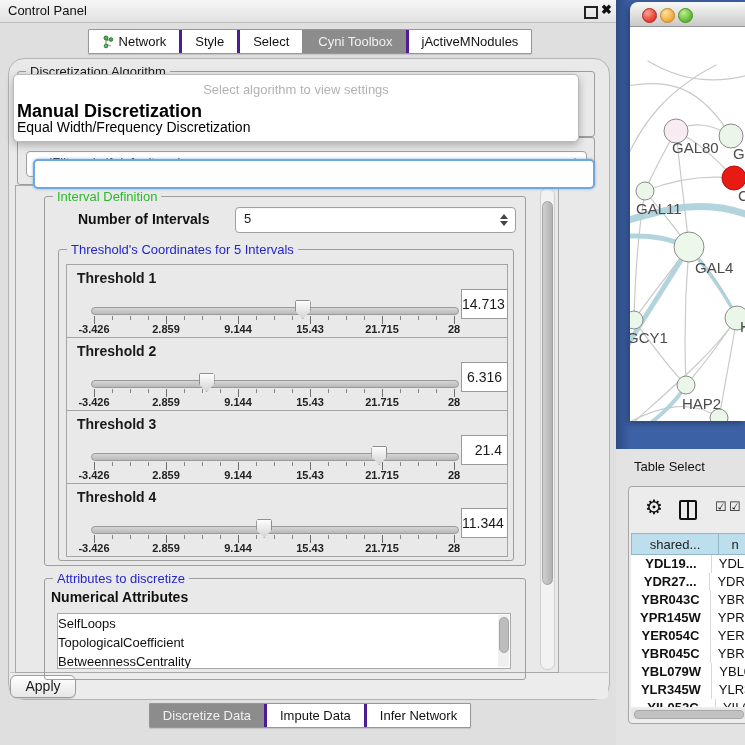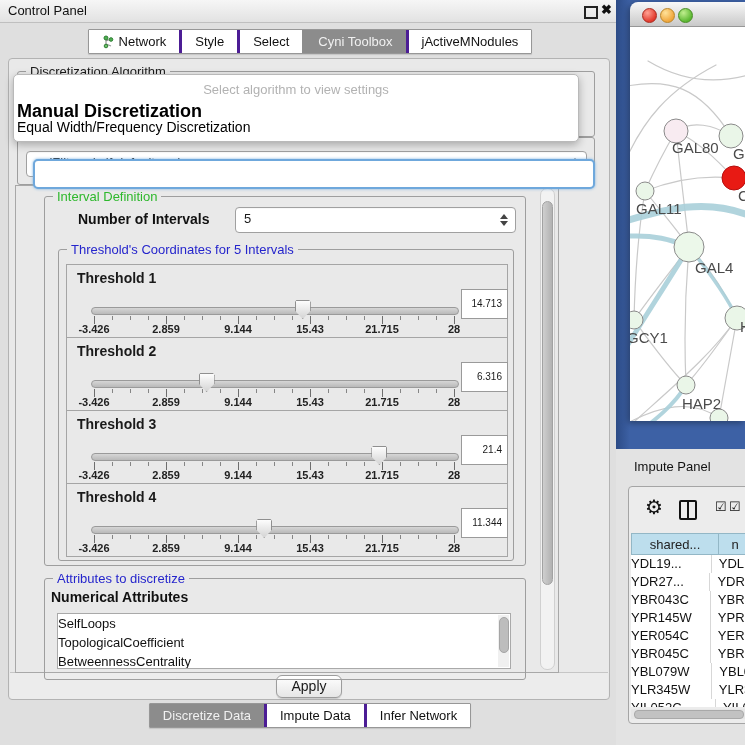--- a/index.html
+++ b/index.html
@@ -16,21 +16,21 @@
 
   .tabrow{left:0;top:29px;width:620px;height:25px;display:flex;justify-content:center;}
   .tabgroup{display:inline-flex;border:1px solid #979797;border-radius:1px;background:#fff;
     overflow:hidden;height:23px;box-shadow:0 1px 1px rgba(0,0,0,.12);}
   .tab{display:flex;align-items:center;gap:5px;padding:0 13px;font-size:13px;color:#111;
     border-left:3px solid #4c1d95;cursor:default;white-space:nowrap;}
   .tab:first-child{border-left:none;}
   .tab.sel{background:#8c8c8c;color:#f1f1f1;border-left-color:#8c8c8c;}
 
   .outer-panel{left:8px;top:58px;width:600px;height:640px;background:#e9e9e9;
-    border:1px solid #b3b3b3;border-radius:4px;}
+    border:1px solid #b3b3b3;border-radius:16px;}
 
   .group{position:absolute;border:1px solid #9e9e9e;border-radius:3px;}
   .group>.gtitle{position:absolute;top:-8px;left:8px;background:#e9e9e9;padding:0 4px;font-size:13px;}
 
   .combo{position:absolute;background:#fff;border:1px solid #a0a0a0;border-radius:4px;
     font-size:13px;line-height:22px;padding-left:8px;box-shadow:inset 0 1px 0 #f8f8f8;}
   .spin{position:absolute;right:7px;top:50%;transform:translateY(-50%);width:8px;height:12px;}
   .spin:before,.spin:after{content:"";position:absolute;left:0;border-left:4px solid transparent;border-right:4px solid transparent;}
   .spin:before{top:0;border-bottom:5px solid #444;}
   .spin:after{bottom:0;border-top:5px solid #444;}
@@ -60,31 +60,31 @@
     background:linear-gradient(#d6d6d6,#b9b9b9);}
   .ticks-minor{position:absolute;left:27px;top:51px;width:361px;height:4px;
     background:repeating-linear-gradient(to right,#858585 0 1px,transparent 1px 18px);}
   .ticks-major{position:absolute;left:27px;top:51px;width:362px;height:8px;
     background:repeating-linear-gradient(to right,#6e6e6e 0 1px,transparent 1px 72px);}
   .tick-lab{position:absolute;top:58px;transform:translateX(-50%);font-size:11px;font-weight:bold;color:#222;}
   .thumb{position:absolute;top:35px;width:14px;height:17px;
     background:linear-gradient(#fdfdfd,#d5d5d5);border:1px solid #8f8f8f;
     clip-path:polygon(10% 0,90% 0,100% 12%,100% 55%,50% 100%,0 55%,0 12%);}
   .thr-value{position:absolute;left:394px;top:24px;width:40px;height:28px;background:#fff;
-    border:1px solid #9a9a9a;font-size:10px;line-height:28px;text-align:right;padding-right:5px;}
+    border:1px solid #9a9a9a;font-size:14px;line-height:28px;text-align:right;padding-right:5px;}
 
   .attr-list{position:absolute;left:12px;top:34px;width:452px;height:54px;background:#fff;
     border:1px solid #a9a9a9;overflow:hidden;}
   .attr-item{font-size:13px;line-height:19px;color:#111;}
   .attr-scroll{position:absolute;right:1px;top:1px;width:11px;height:52px;background:#f0f0f0;}
   .attr-thumb{position:absolute;left:1px;top:2px;width:8px;height:34px;border-radius:5px;
     background:#bdbdbd;border:1px solid #a5a5a5;}
 
   .footer-strip{left:1px;top:613px;width:598px;height:26px;background:#ececec;
-    border-top:1px solid #c6c6c6;border-radius:0 0 4px 4px;display:flex;justify-content:center;align-items:center;}
+    border-top:1px solid #c6c6c6;border-radius:0 0 4px 4px;display:flex;justify-content:flex-start;align-items:center;}
   .apply-btn{width:64px;height:21px;border:1px solid #9c9c9c;border-radius:6px;font-size:14px;
     background:linear-gradient(#ffffff,#e6e6e6);text-align:center;line-height:20px;box-shadow:0 1px 1px rgba(0,0,0,.15);}
 
   .bottom-tabrow{left:0;top:703px;width:620px;display:flex;justify-content:center;}
 
   
   .blue-bg{left:616px;top:0;width:129px;height:449px;
     background:linear-gradient(to right,#2c4b86 0,#3d61a5 14px,#3d61a5 100%);}
   .net-window{left:630px;top:2px;width:115px;height:419px;border-radius:8px 0 0 0;
     box-shadow:-2px 2px 6px rgba(0,0,0,.35);}
@@ -102,21 +102,21 @@
     border:1px solid #a5a5a5;border-radius:4px;}
   .gear{position:absolute;left:16px;top:8px;font-size:20px;color:#111;}
   .split-icon{position:absolute;left:50px;top:13px;width:14px;height:16px;border:2px solid #111;border-radius:2px;}
   .split-icon div{position:absolute;left:6px;top:0;width:2px;height:16px;background:#111;}
   .cb{position:absolute;top:12px;font-size:13px;color:#111;}
   .tp-header{position:absolute;top:46px;left:2px;height:22px;display:flex;}
   .tp-hc{background:#bddeed;border:1px solid #93b7c6;font-size:13px;color:#222;
     display:flex;align-items:center;justify-content:center;}
   .tp-rows{position:absolute;top:68px;left:2px;width:118px;background:#fff;}
   .tp-row{display:flex;height:18px;font-size:13px;color:#111;}
-  .tp-c1{width:86px;text-align:left;line-height:18px;border-right:1px solid #d7d7d7;overflow:hidden;white-space:nowrap;}
+  .tp-c1{width:86px;text-align:center;line-height:18px;border-right:1px solid #d7d7d7;overflow:hidden;white-space:nowrap;font-weight:bold;}
   .tp-c2{padding-left:7px;line-height:18px;overflow:hidden;white-space:nowrap;}
   .tp-row.partial{height:8px;overflow:hidden;}
   .hscroll{position:absolute;left:2px;top:222px;width:118px;height:10px;background:#e6e6e6;}
   .hscroll div{position:absolute;left:3px;top:1px;width:108px;height:7px;border-radius:4px;
     background:#c2c2c2;border:1px solid #a9a9a9;}
 
   svg text{font-family:"Liberation Sans",sans-serif;}
 </style>
 </head>
 <body>
@@ -337,21 +337,21 @@
           <circle cx="107" cy="291" r="12" fill="#eaf6e8" stroke="#8a8a8a" stroke-width="1"></circle>
           <text x="110" y="305" font-size="15" fill="#4b4b4b">H</text>
           <circle cx="56" cy="358" r="9" fill="#eaf6e8" stroke="#8a8a8a" stroke-width="1"></circle>
           <text x="52" y="382" font-size="15" fill="#4b4b4b">HAP2</text>
           <circle cx="89" cy="391" r="9" fill="#eaf6e8" stroke="#8a8a8a" stroke-width="1"></circle>
         </svg>
     </div>
   </div>
 
   <div class="abs tp-region">
-    <span class="tp-title">Impute Panel</span>
+    <span class="tp-title">Table Select</span>
     <div class="tp-panel">
       <span class="gear">⚙</span>
       <span class="split-icon">
           <div></div>
         </span>
       <span class="cb" style="left:86px;">☑</span>
       <span class="cb" style="left:100px;">☑</span>
       <div class="tp-header">
         <div class="tp-hc" style="width:86px;">shared...</div>
         <div class="tp-hc" style="width:32px;border-left:none;">n</div>

